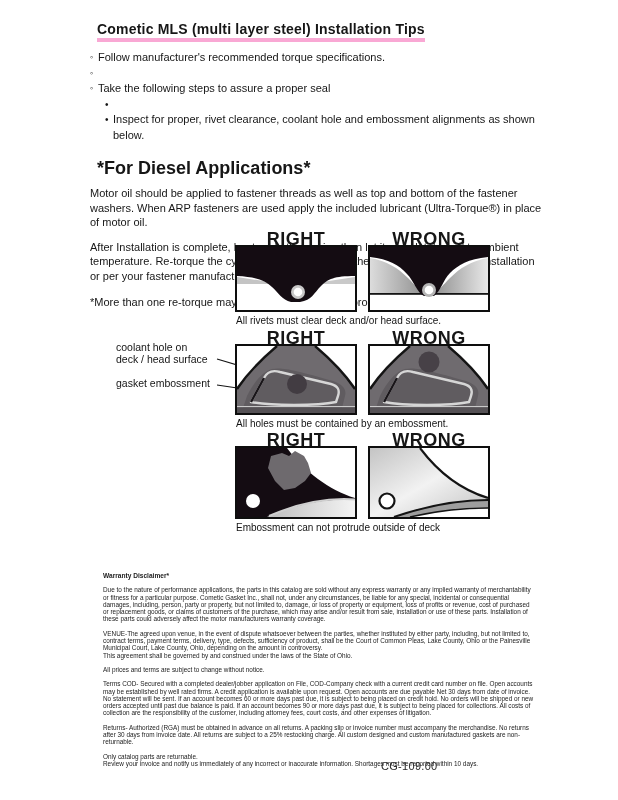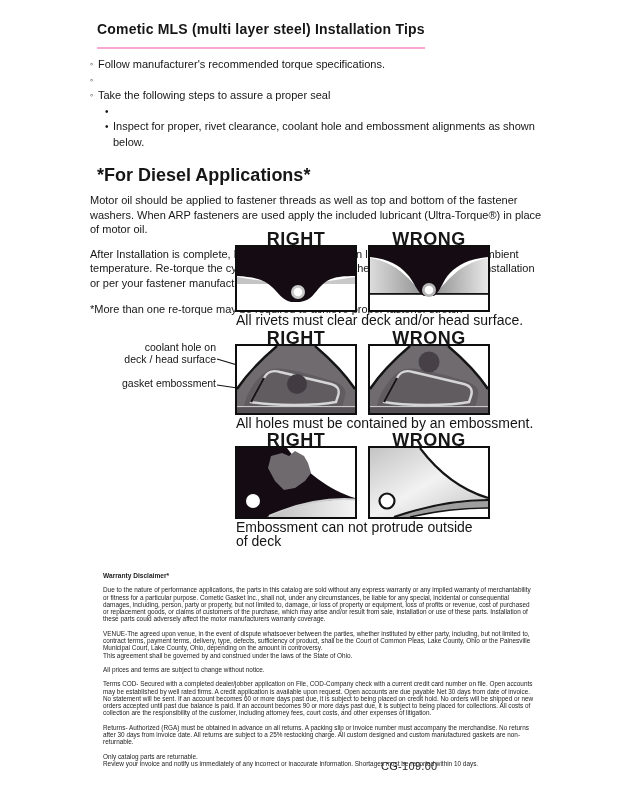--- a/index.html
+++ b/index.html
@@ -10,39 +10,39 @@
     color:#161616;
     overflow:hidden;
   }
 
   
   .tips { position:absolute; left:90px; top:20px; width:465px; }
   .title {
     display:inline-block;
     margin:0 0 8px 7px;
     font-size:14px; font-weight:bold; letter-spacing:0.2px;
-    border-bottom:2px solid #f9a8d4; padding-bottom:10px;
+    border-bottom:4px solid #f9a8d4; padding-bottom:1px;
   }
   .b-row { display:flex; align-items:flex-start; font-size:11px; line-height:15.5px; }
   .b-glyph { width:8px; flex:0 0 8px; font-size:9px; line-height:15.5px; text-align:left; }
   .b-sub { margin-left:15px; }
   .b-sub .b-glyph { font-size:10px; }
 
   .diesel-heading { margin:15px 0 7px 7px; font-size:18px; font-weight:bold; }
   .diesel-p { width:452px; font-size:11px; line-height:14.5px; margin:0 0 10px 0; }
   .diesel-note { width:452px; font-size:11px; line-height:14.5px; margin-top:12px; }
 
   
   .fig-label { position:absolute; width:122px; text-align:center;
                font-size:18px; font-weight:bold; letter-spacing:0.5px; }
   .fig { position:absolute; width:122px; border:2px solid #0e0e0e; background:#fff; }
   .fig svg { display:block; width:100%; height:100%; }
-  .caption { position:absolute; font-size:14px; line-height:13.5px; color:#141414; }
-
-  .annot { position:absolute; width:100px; text-align:right;
+  .caption { position:absolute; font-size:10px; line-height:13.5px; color:#141414; }
+
+  .annot { position:absolute; width:100px; 
            font-size:10.5px; line-height:11.5px; color:#141414; }
   .pointer-overlay { position:absolute; left:216px; top:340px; width:92px; height:60px;
                      pointer-events:none; }
 
   
   .warranty { position:absolute; left:103px; top:572px; width:433px;
               font-size:6.4px; line-height:7.3px; color:#1c1c1c; }
   .warranty h2 { font-size:6.6px; font-weight:bold; margin:0 0 7px 0; }
   .warranty p { margin:0 0 7px 0; }
   .warranty p.tight { margin:0; }

